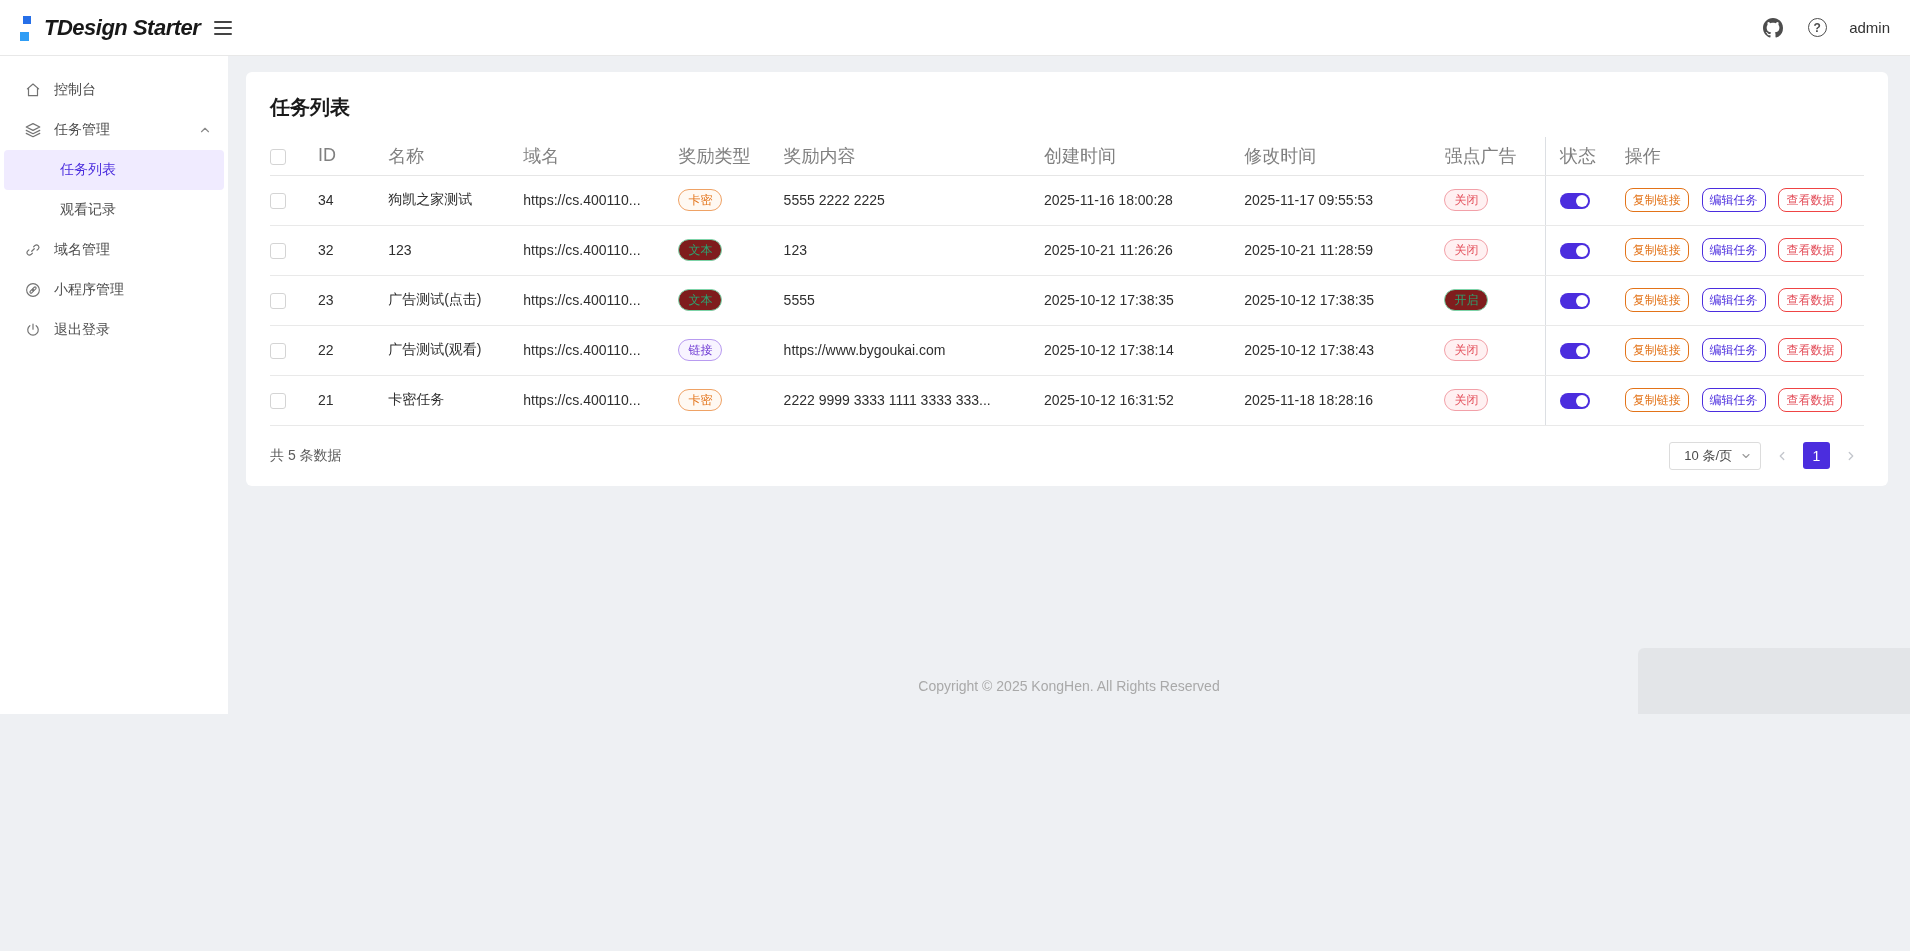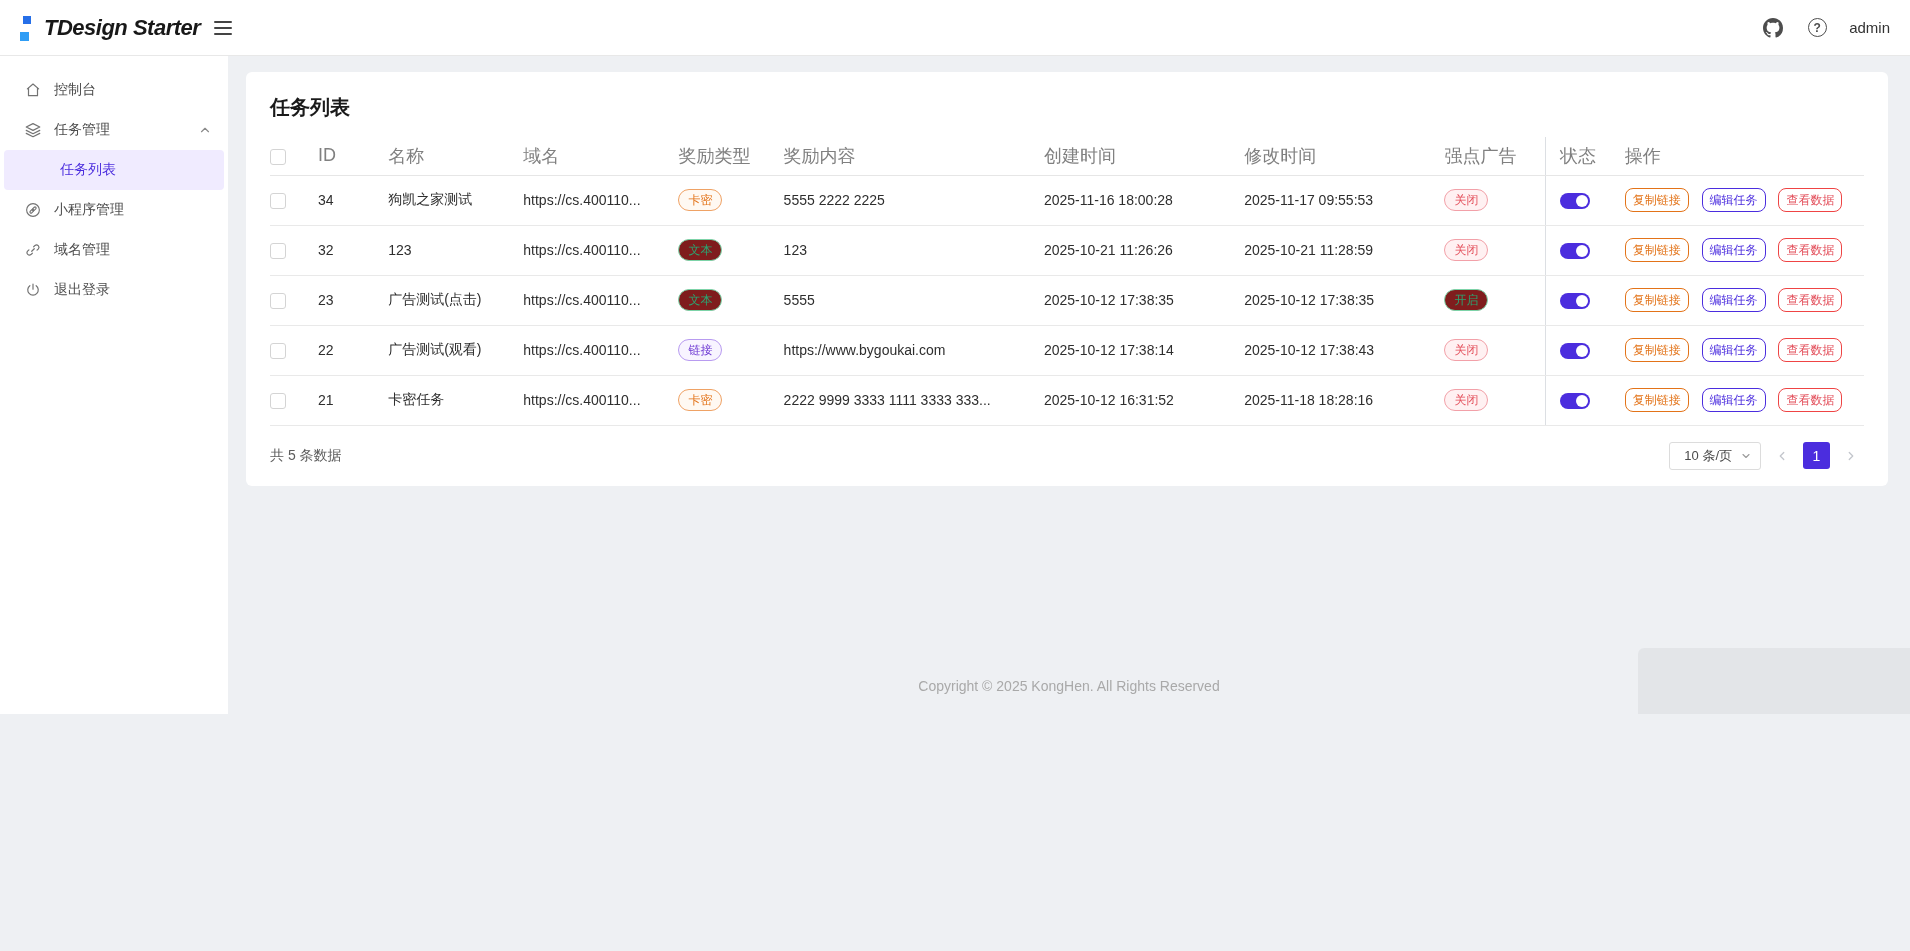--- a/index.html
+++ b/index.html
@@ -121,37 +121,38 @@
             <path d="M12 3.5 21 8l-9 4.5L3 8Z"></path>
             <path d="M3 12.5 12 17l9-4.5"></path>
             <path d="M3 16.5 12 21l9-4.5"></path>
           </svg>
         <span class="grow">任务管理</span>
         <svg width="14" height="14" viewBox="0 0 24 24" fill="none" stroke="#8a8a8a" stroke-width="2" stroke-linecap="round" stroke-linejoin="round">
             <path d="M6 15l6-6 6 6"></path>
           </svg>
       </div>
       <div class="side-sub active">任务列表</div>
+      <div class="side-sub">观看记录</div>
+      <div class="side-item">
+        <svg width="18" height="18" viewBox="0 0 24 24" fill="none" stroke="#737373" stroke-width="1.6" stroke-linecap="round" stroke-linejoin="round">
+            <path d="M10.3 13.7l3.4-3.4"></path>
+            <path d="M12.9 7.7l1.8-1.8a3.2 3.2 0 0 1 4.5 4.5l-1.8 1.8"></path>
+            <path d="M11.1 16.3l-1.8 1.8a3.2 3.2 0 0 1-4.5-4.5l1.8-1.8"></path>
+          </svg>
+        <span class="grow">域名管理</span>
+      </div>
       <div class="side-item">
         <svg width="18" height="18" viewBox="0 0 24 24" fill="none" stroke="#737373" stroke-width="1.5" stroke-linecap="round" stroke-linejoin="round">
             <circle cx="12" cy="12" r="8.5"></circle>
             <g transform="rotate(-45 12 12)">
               <rect x="6.8" y="10.6" width="6" height="2.9" rx="1.45"></rect>
               <rect x="11.2" y="10.6" width="6" height="2.9" rx="1.45"></rect>
             </g>
           </svg>
         <span class="grow">小程序管理</span>
-      </div>
-      <div class="side-item">
-        <svg width="18" height="18" viewBox="0 0 24 24" fill="none" stroke="#737373" stroke-width="1.6" stroke-linecap="round" stroke-linejoin="round">
-            <path d="M10.3 13.7l3.4-3.4"></path>
-            <path d="M12.9 7.7l1.8-1.8a3.2 3.2 0 0 1 4.5 4.5l-1.8 1.8"></path>
-            <path d="M11.1 16.3l-1.8 1.8a3.2 3.2 0 0 1-4.5-4.5l1.8-1.8"></path>
-          </svg>
-        <span class="grow">域名管理</span>
       </div>
       <div class="side-item">
         <svg width="18" height="18" viewBox="0 0 24 24" fill="none" stroke="#737373" stroke-width="1.6" stroke-linecap="round">
             <path d="M12 4v7"></path>
             <path d="M7.8 6.3a7 7 0 1 0 8.4 0"></path>
           </svg>
         <span class="grow">退出登录</span>
       </div>
     </div>
 

